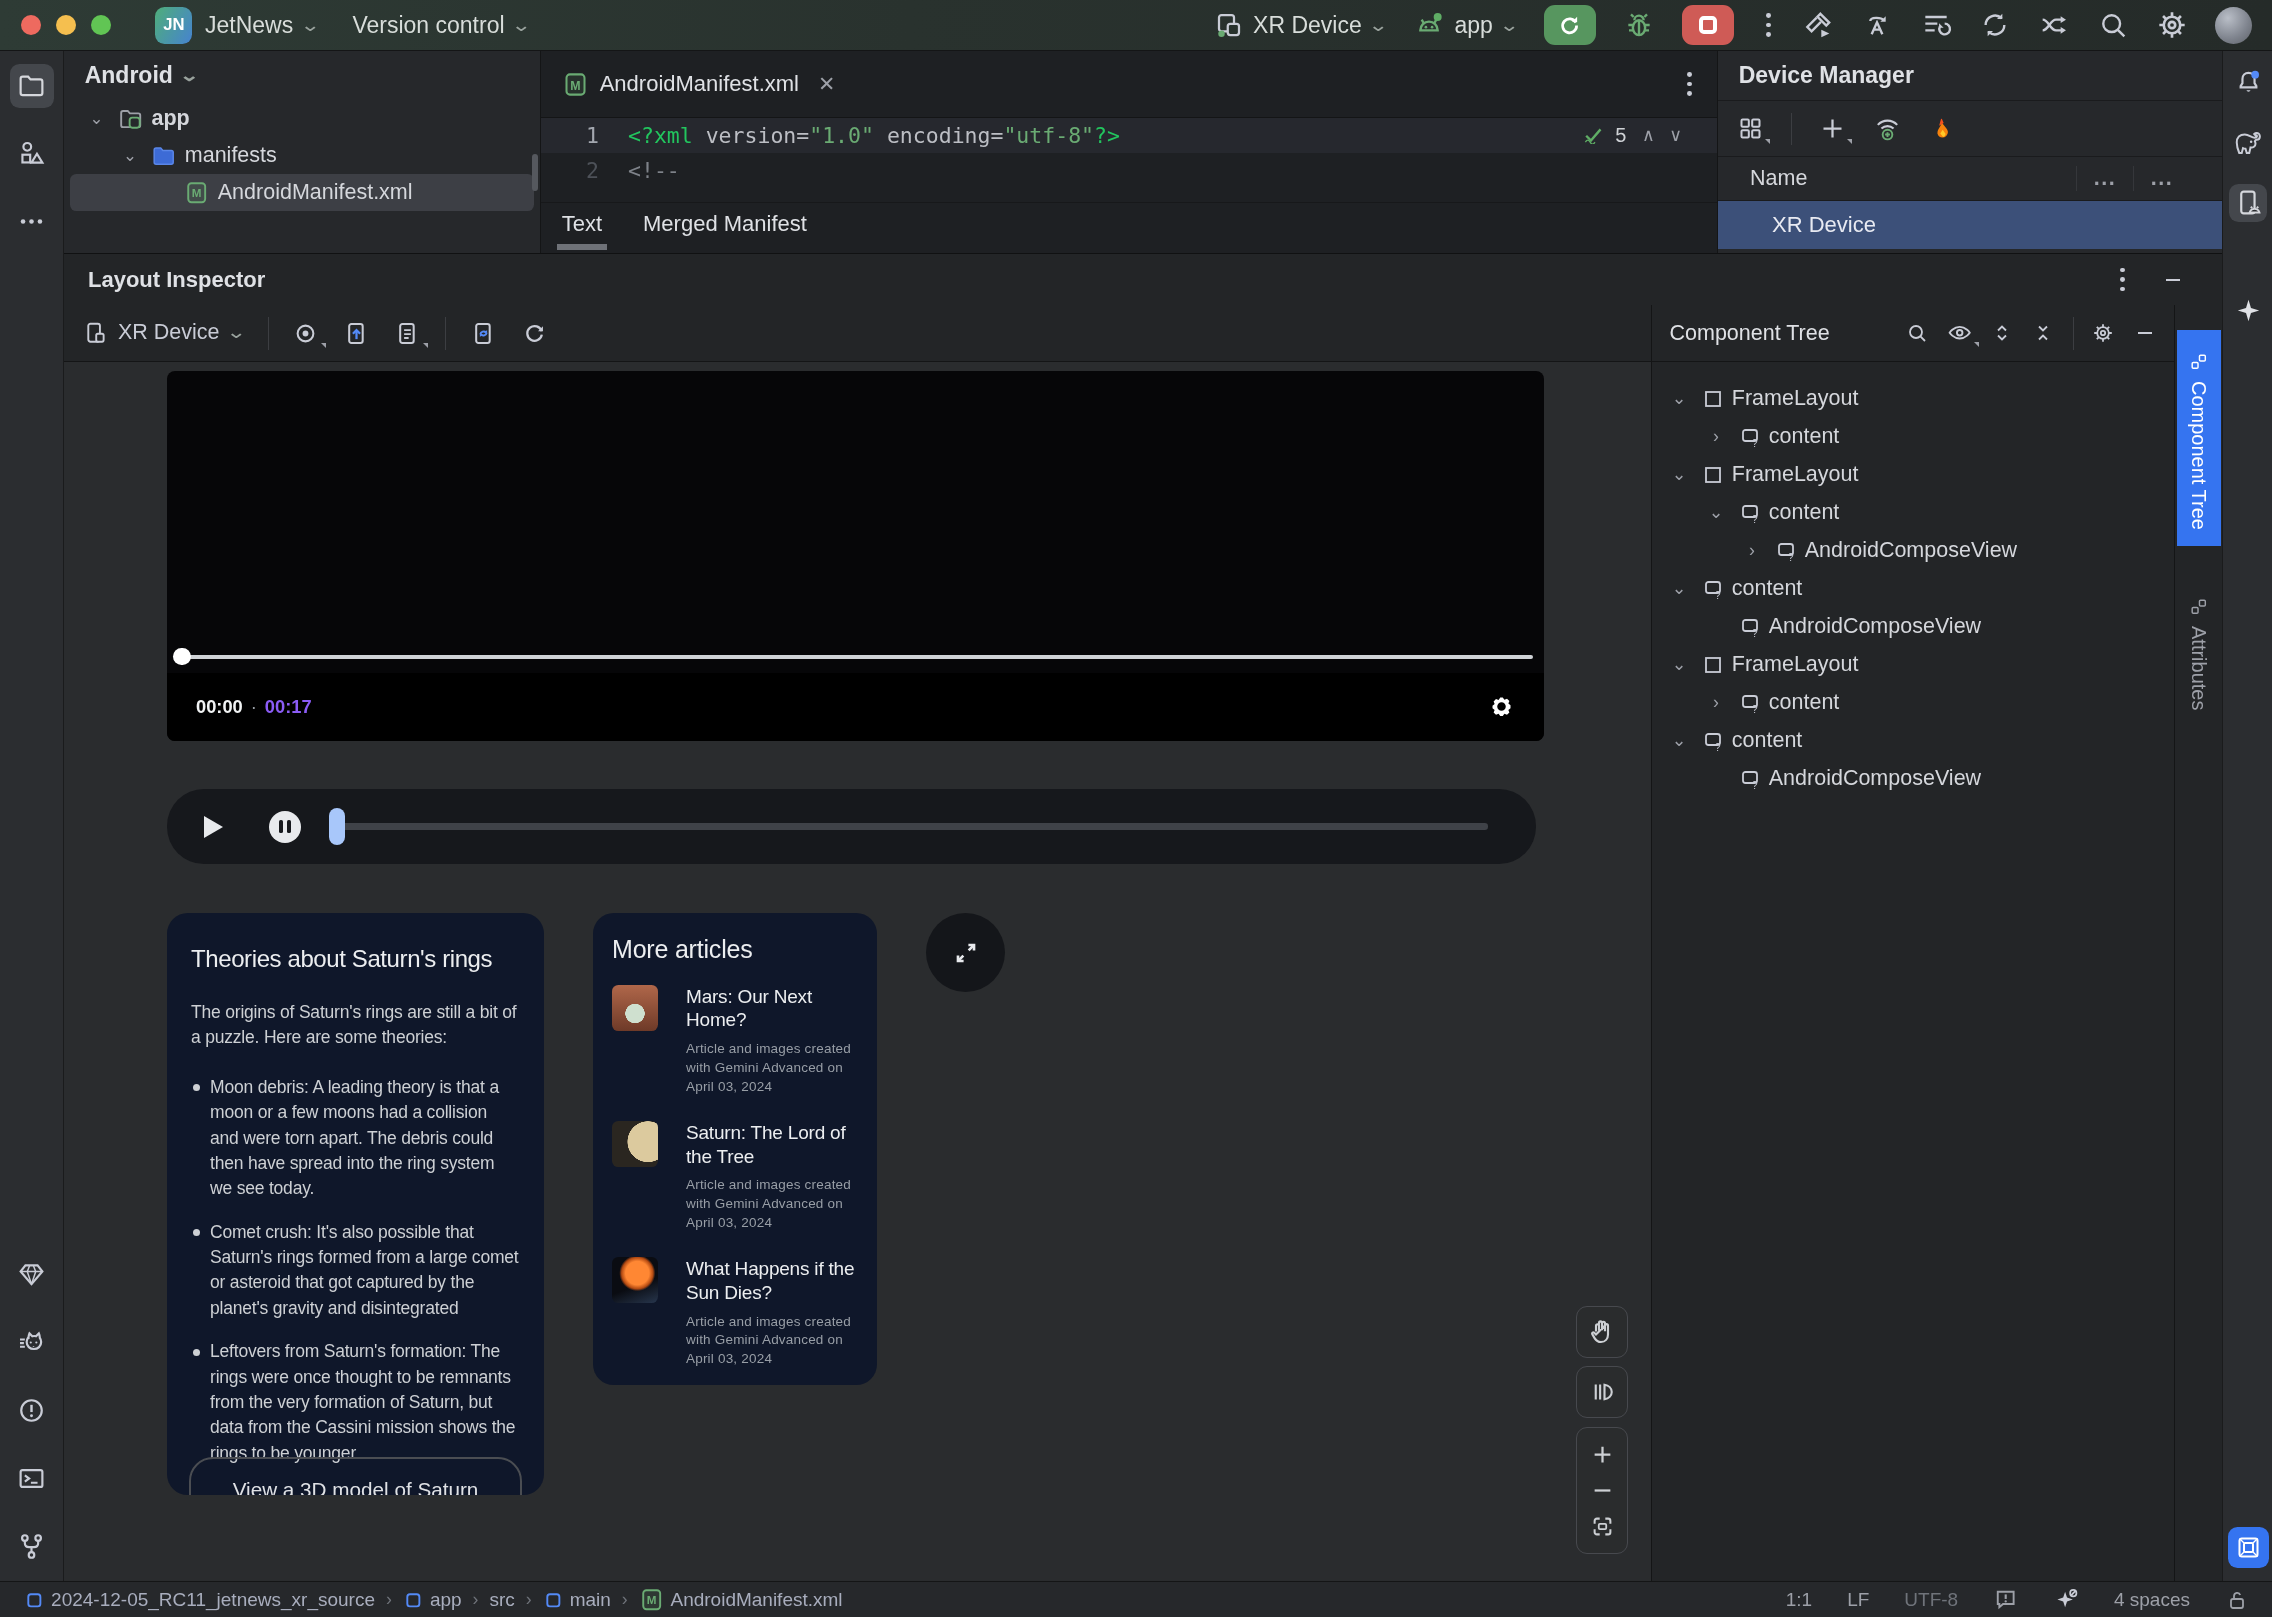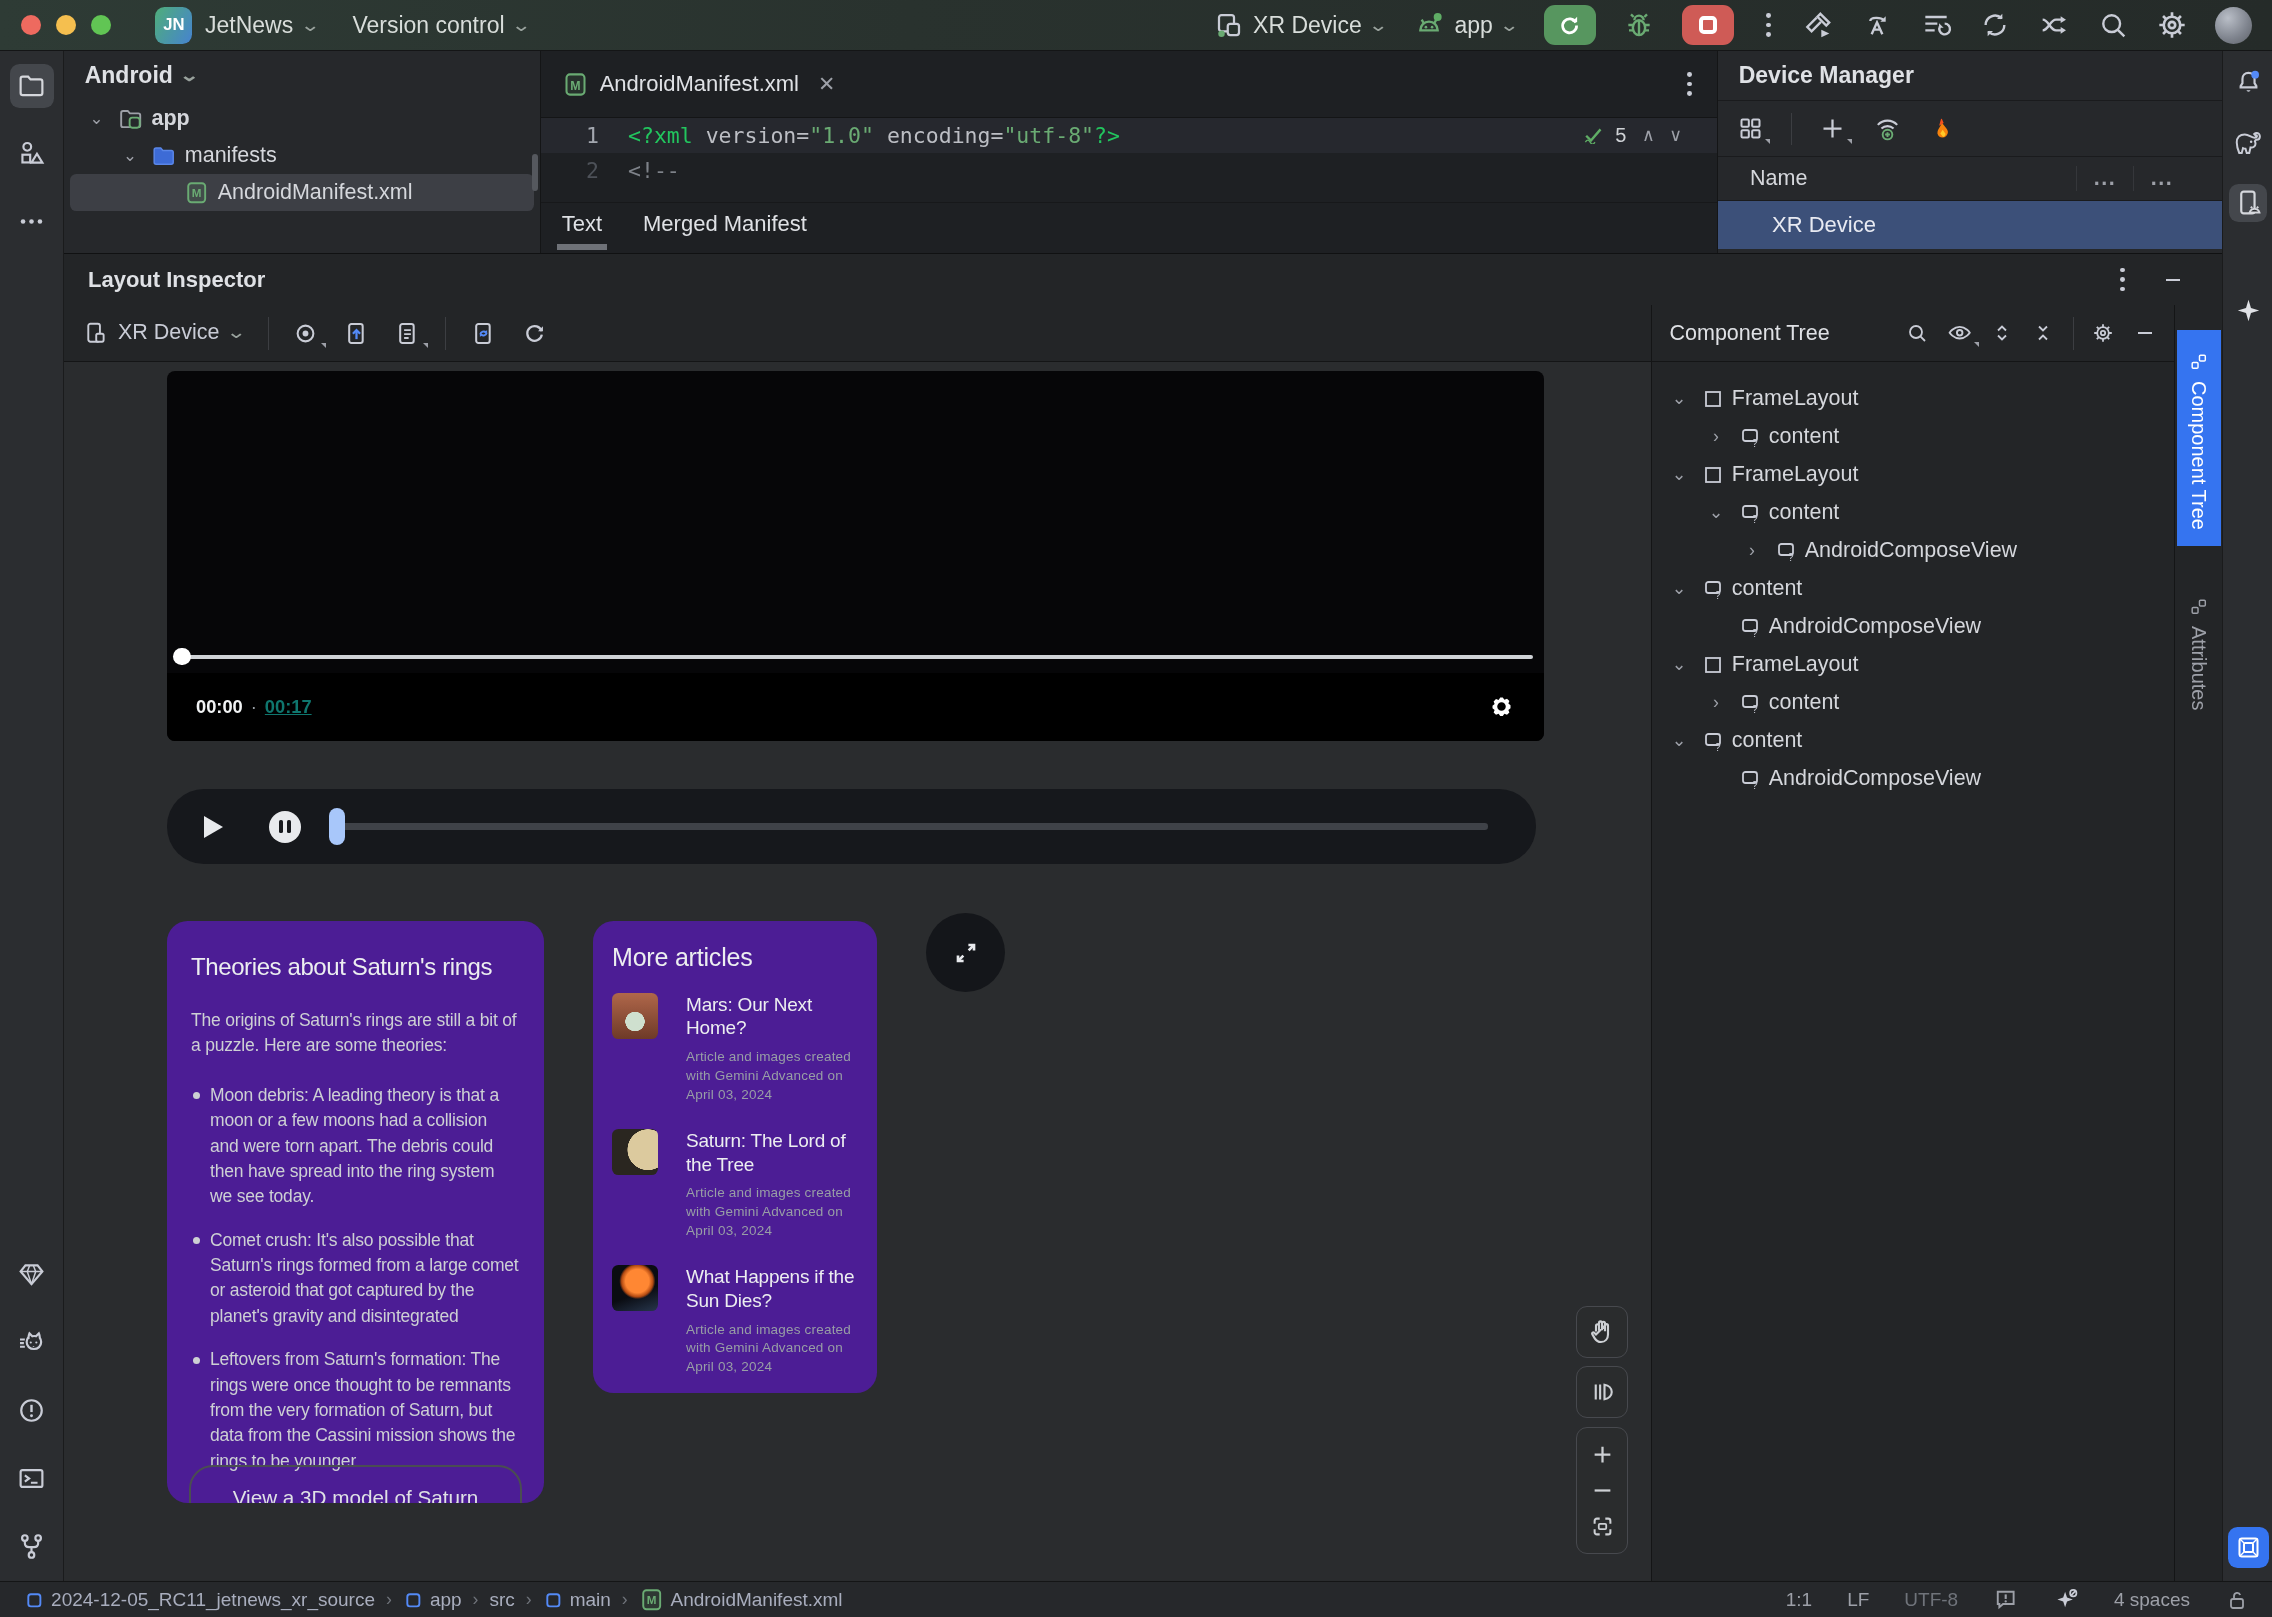--- a/index.html
+++ b/index.html
@@ -90,29 +90,29 @@
         color:#9da0a8;border-radius:0;justify-content:flex-start;}
   .vtab.active{background:#3574f0;color:#fff;}
   .vtab .vicon{transform:rotate(90deg);margin:6.4px 0 1.6px 0;}
   
   .video{position:absolute;left:103px;top:8.7px;width:1377px;height:370px;background:#060608;border-radius:8px;overflow:hidden;}
   .vprog{position:absolute;left:11px;right:11px;top:284px;height:4px;background:#cfd2d6;border-radius:2.4px;}
   .vthumb{position:absolute;left:6.4px;top:277px;width:17.5px;height:17.5px;border-radius:50%;background:#fff;}
   .vbar{position:absolute;left:0;right:0;bottom:0;height:68px;background:#000;display:flex;align-items:center;padding:0 29px;font-size:18.3px;}
   .vtime{color:#f1f3f4;font-weight:bold;}
   .vdot{color:#9aa0a6;margin:0 8px;}
-  .vdur{color:#0f766e;font-weight:bold;text-decoration:underline;}
+  .vdur{color:#8b5cf6;font-weight:bold;}
   .vgear{margin-left:auto;color:#fff;}
   .pill{position:absolute;left:103px;top:427px;width:1369px;height:75px;border-radius:37px;background:#16181c;display:flex;align-items:center;padding:0 37px;}
   .play-tri{width:0;height:0;border-left:19px solid #e8eaed;border-top:11px solid transparent;border-bottom:11px solid transparent;}
   .pause-c{width:32px;height:32px;border-radius:50%;background:#e8eaed;display:flex;align-items:center;justify-content:center;gap:4px;margin-left:46px;}
   .pause-c i{width:4px;height:12.7px;background:#17191d;border-radius:1.6px;}
   .sl-track{flex:1;height:6.4px;background:#3f4248;border-radius:3.2px;margin-left:33px;margin-right:11px;position:relative;}
   .sl-thumb{position:absolute;left:-4.8px;top:-15px;width:16px;height:37px;border-radius:8px;background:#a8c7fa;}
-  .card{position:absolute;background:#4c1d95;border-radius:20.7px;color:#e3e5e8;margin-top:8px;}
+  .card{position:absolute;background:#0f172a;border-radius:20.7px;color:#e3e5e8;}
   .theories{left:103px;top:551px;width:377px;height:582px;padding:32px 24px 0 24px;overflow:hidden;}
   .th-title{font-size:24px;letter-spacing:-0.4px;color:#eceef0;margin-bottom:27px;}
   .th-body{font-size:17.5px;line-height:1.45;color:#cdd0d4;letter-spacing:-0.2px;}
   .th-bullets{margin-top:24px;display:flex;flex-direction:column;gap:18px;}
   .th-b{position:relative;padding-left:19px;font-size:17.5px;line-height:1.45;color:#cdd0d4;letter-spacing:-0.2px;}
   .th-b:before{content:"";position:absolute;left:1.6px;top:9.5px;width:7.2px;height:7.2px;border-radius:50%;background:#cdd0d4;}
   .th-btn{position:absolute;left:22px;right:22px;bottom:-41px;height:79px;border:2.4px solid #4a4d52;border-radius:24px;
           text-align:center;padding-top:19px;font-size:20.7px;color:#dfe1e5;}
   .morecard{left:529px;top:551px;width:284px;height:472px;padding:22px 19px 0 19px;overflow:hidden;}
   .mc-title{font-size:25px;color:#eceef0;margin-bottom:20.7px;letter-spacing:-0.2px;}

